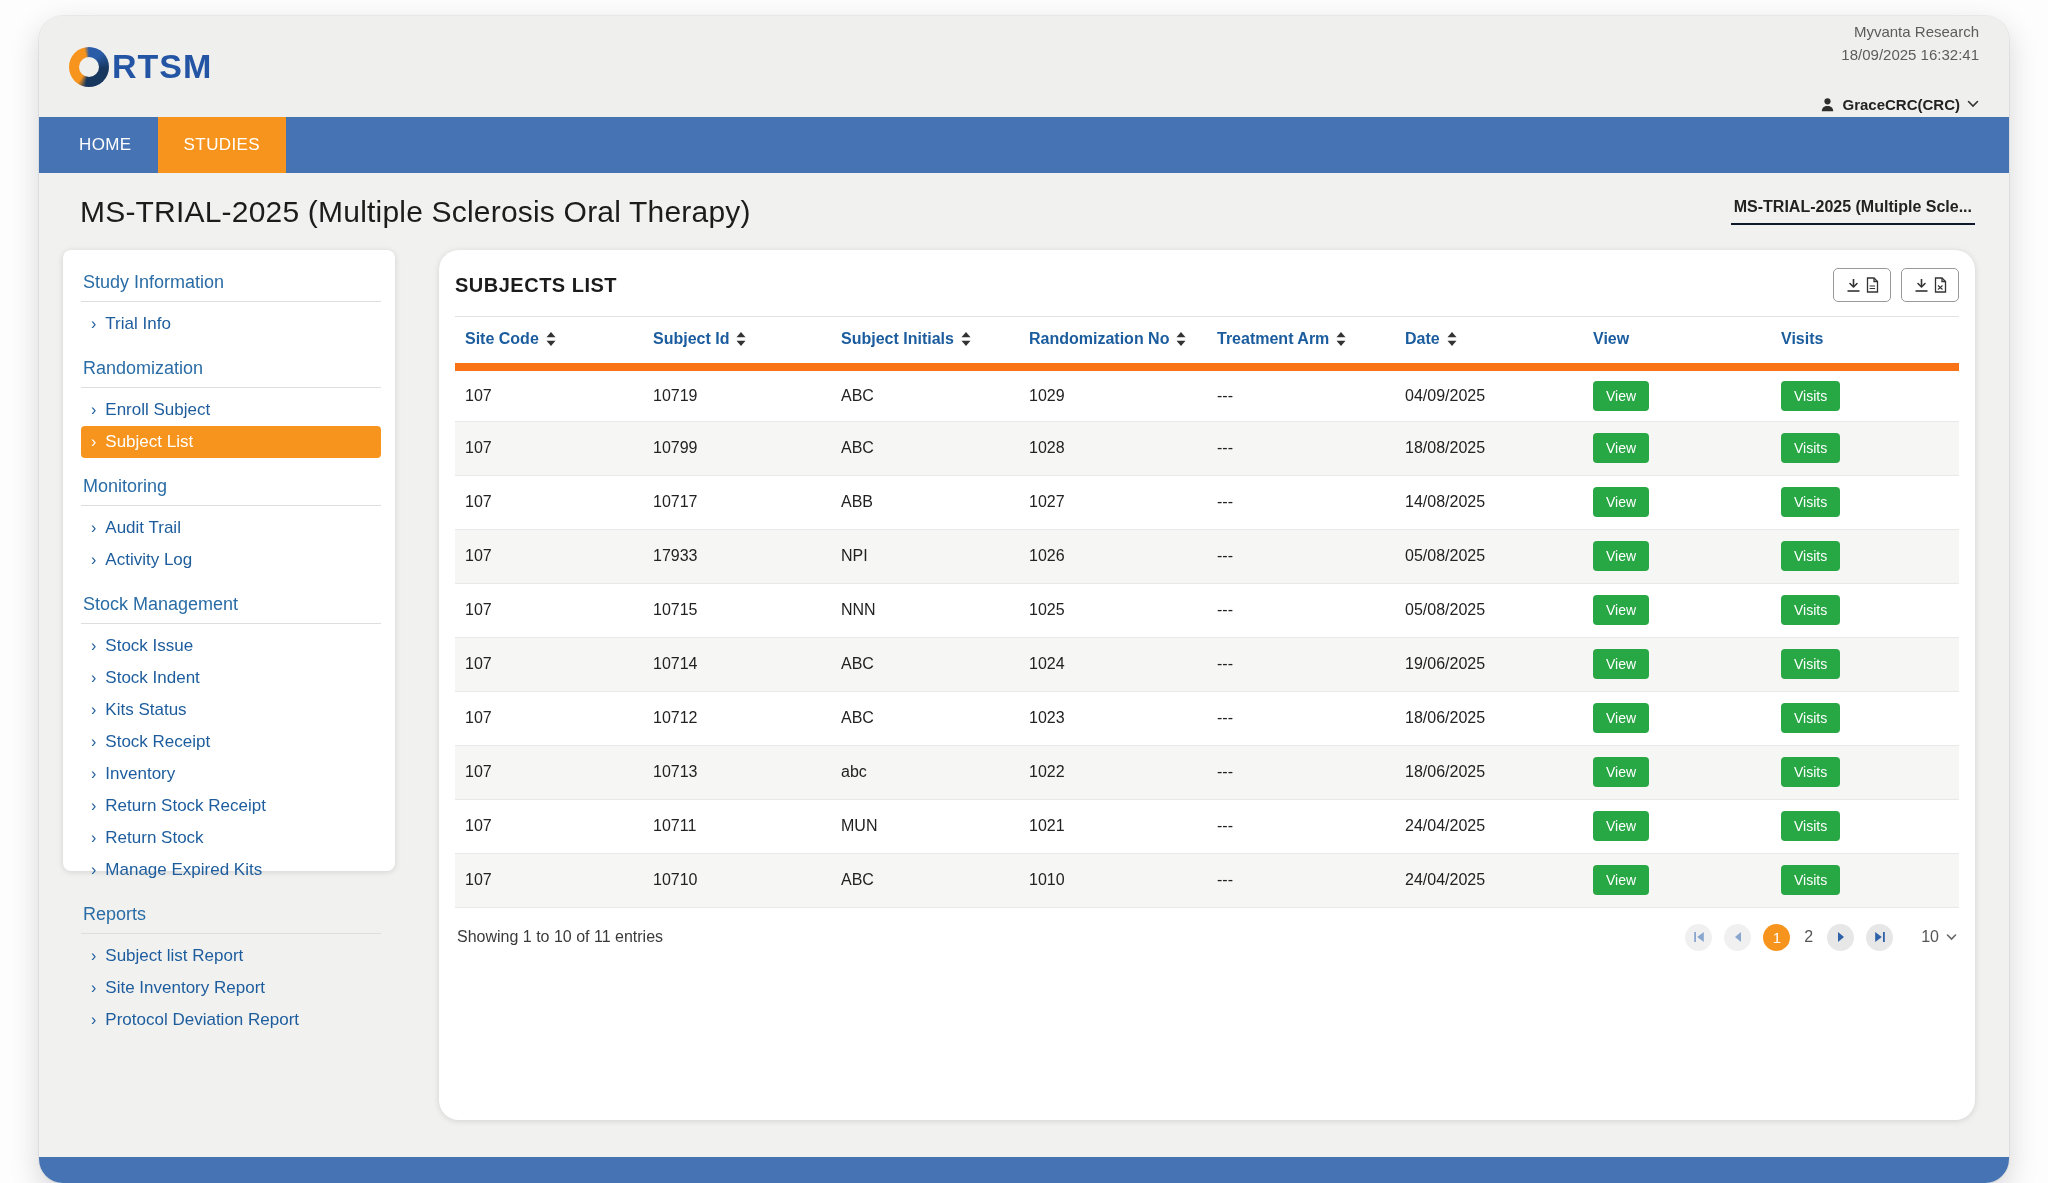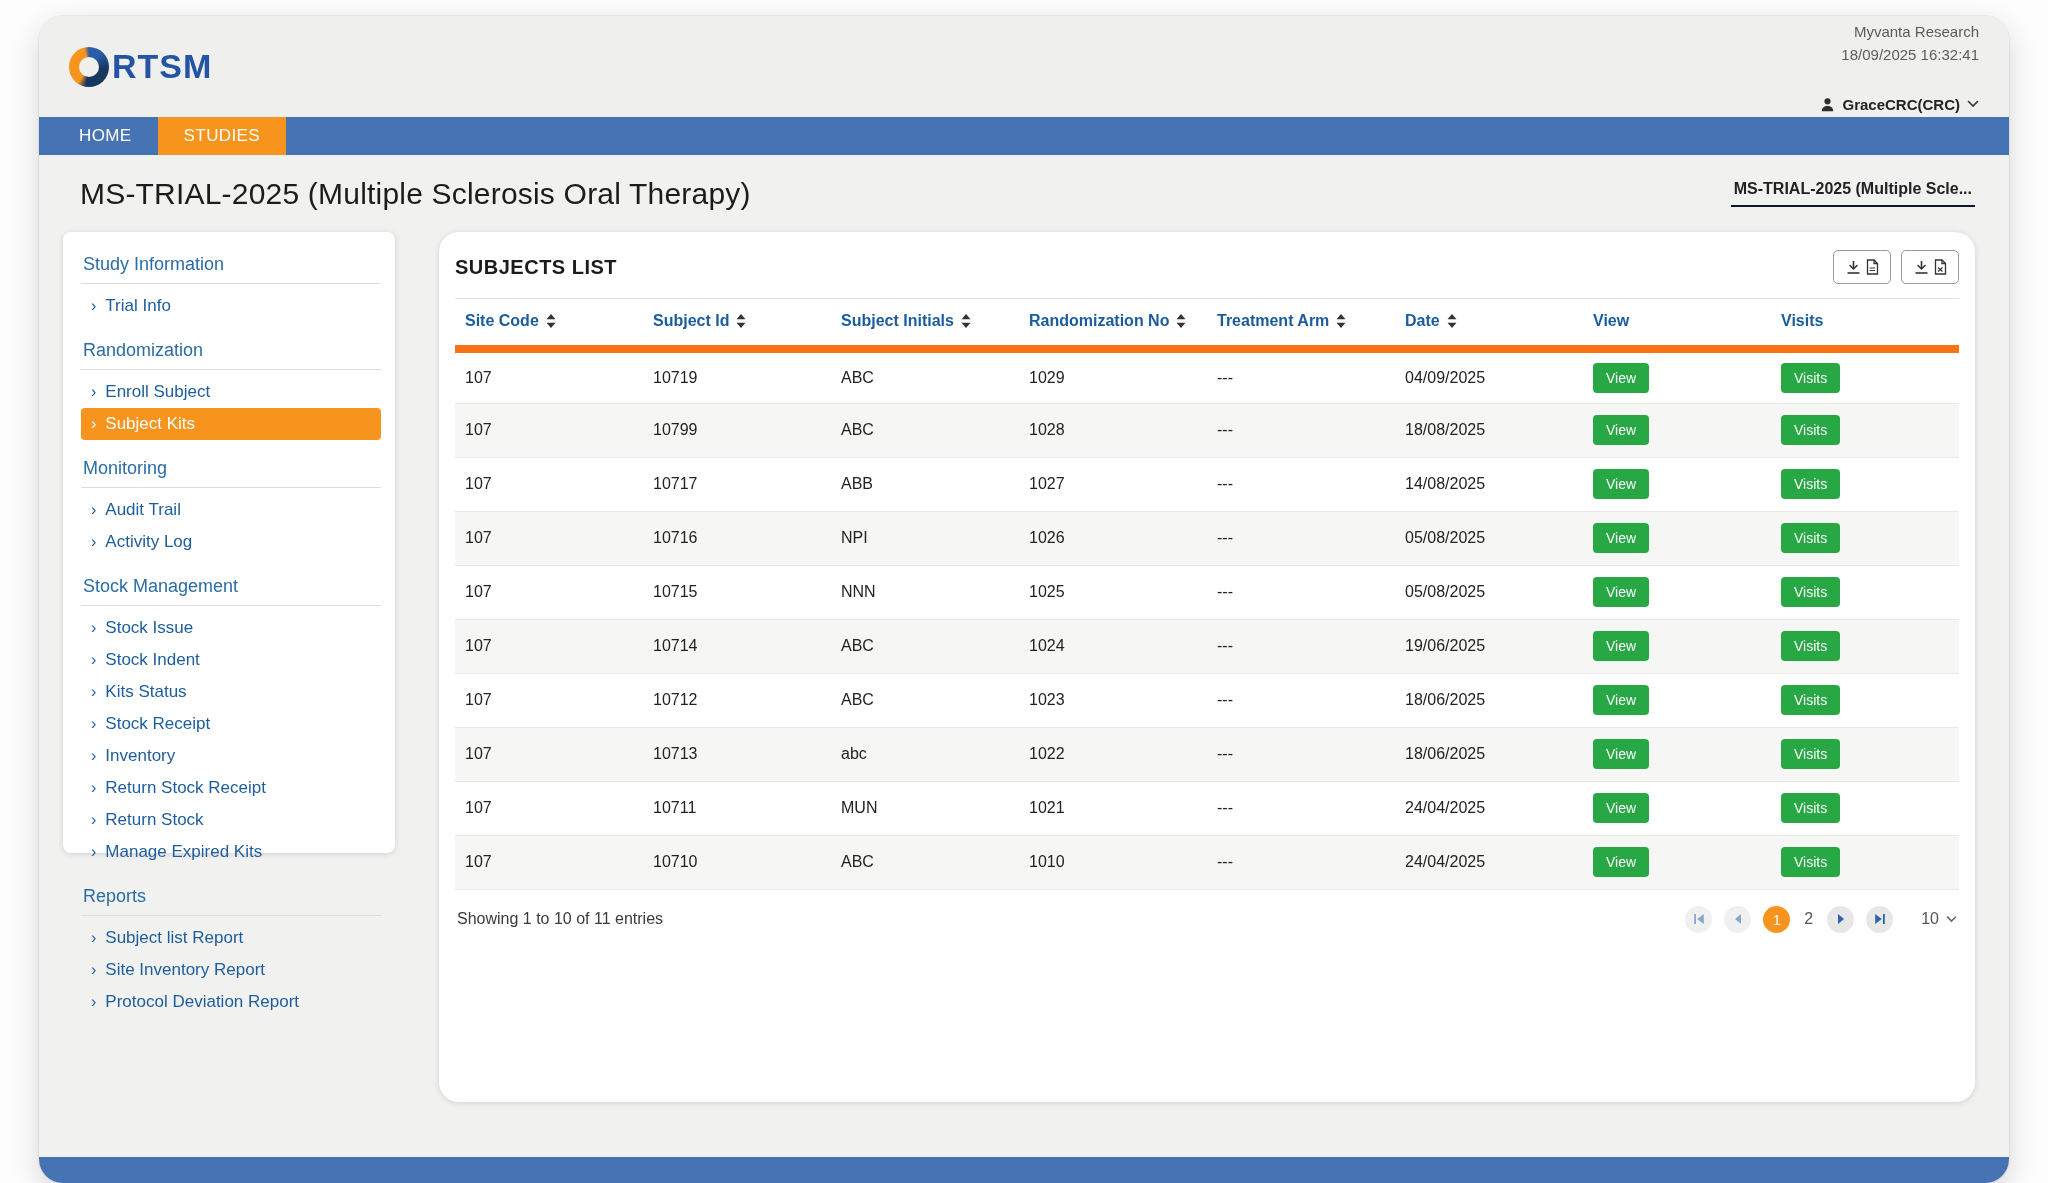--- a/index.html
+++ b/index.html
@@ -27,21 +27,21 @@
                var(--accent-orange,#f7941d) 215deg 345deg, #2a5ca8 360deg);
   }
   .logo-ring::after { content:""; position:absolute; inset:10px; border-radius:50%; background:#efefee; }
   .logo-text { font-size:34px; font-weight:700; color:var(--logo-blue,#2355a4); letter-spacing:1px; }
   .topbar-right { margin-left:auto; display:flex; align-items:flex-end; gap:30px;flex-direction:column; }
   .org-block { text-align:right; color:#5c5c5c; font-size:15px; line-height:23px; }
   .user-block { display:flex; align-items:center; gap:7px; font-size:15px; font-weight:700; color:#222; padding-bottom:1px; cursor:pointer; }
   .user-block svg { display:block; }
 
   
-  .nav { height:38px; background:var(--nav-blue,#4573b4); display:flex; align-items:stretch; padding-left:14px; }
+  .nav { height:56px; background:var(--nav-blue,#4573b4); display:flex; align-items:stretch; padding-left:14px; }
   .nav-item { color:#fff; font-size:17px; display:flex; align-items:center; padding:0 26px; letter-spacing:.4px; cursor:pointer; }
   .nav-item.active { background:var(--accent-orange,#f7941d); }
 
   
   .title-row { height:77px; display:flex; align-items:center; padding:0 34px 0 41px;gap:43px; }
   .page-title { font-size:30px; font-weight:400; color:#1c1c1c; letter-spacing:.2px; }
   .study-selector {
     margin-left:auto; font-size:16px; font-weight:700; color:#222;
     border-bottom:2px solid #0f172a; padding:0 3px 7px; white-space:nowrap; cursor:pointer;
   }
@@ -170,21 +170,21 @@
 
       <div class="side-section">
         <div class="side-heading">Randomization</div>
         <hr class="side-divider">
         <div class="side-item">
           <span class="chev">›</span>
           <span>Enroll Subject</span>
         </div>
         <div class="side-item active">
           <span class="chev">›</span>
-          <span>Subject Kits</span>
+          <span>Subject List</span>
         </div>
       </div>
 
       <div class="side-section">
         <div class="side-heading">Monitoring</div>
         <hr class="side-divider">
         <div class="side-item">
           <span class="chev">›</span>
           <span>Audit Trail</span>
         </div>
@@ -391,21 +391,21 @@
     <td>
       <button class="btn-green">View</button>
     </td>
     <td>
       <button class="btn-green">Visits</button>
     </td>
   </tr>
 
   <tr class="subject-row">
     <td>107</td>
-    <td>10716</td>
+    <td>17933</td>
     <td>NPI</td>
     <td>1026</td>
     <td>---</td>
     <td>05/08/2025</td>
     <td>
       <button class="btn-green">View</button>
     </td>
     <td>
       <button class="btn-green">Visits</button>
     </td>

